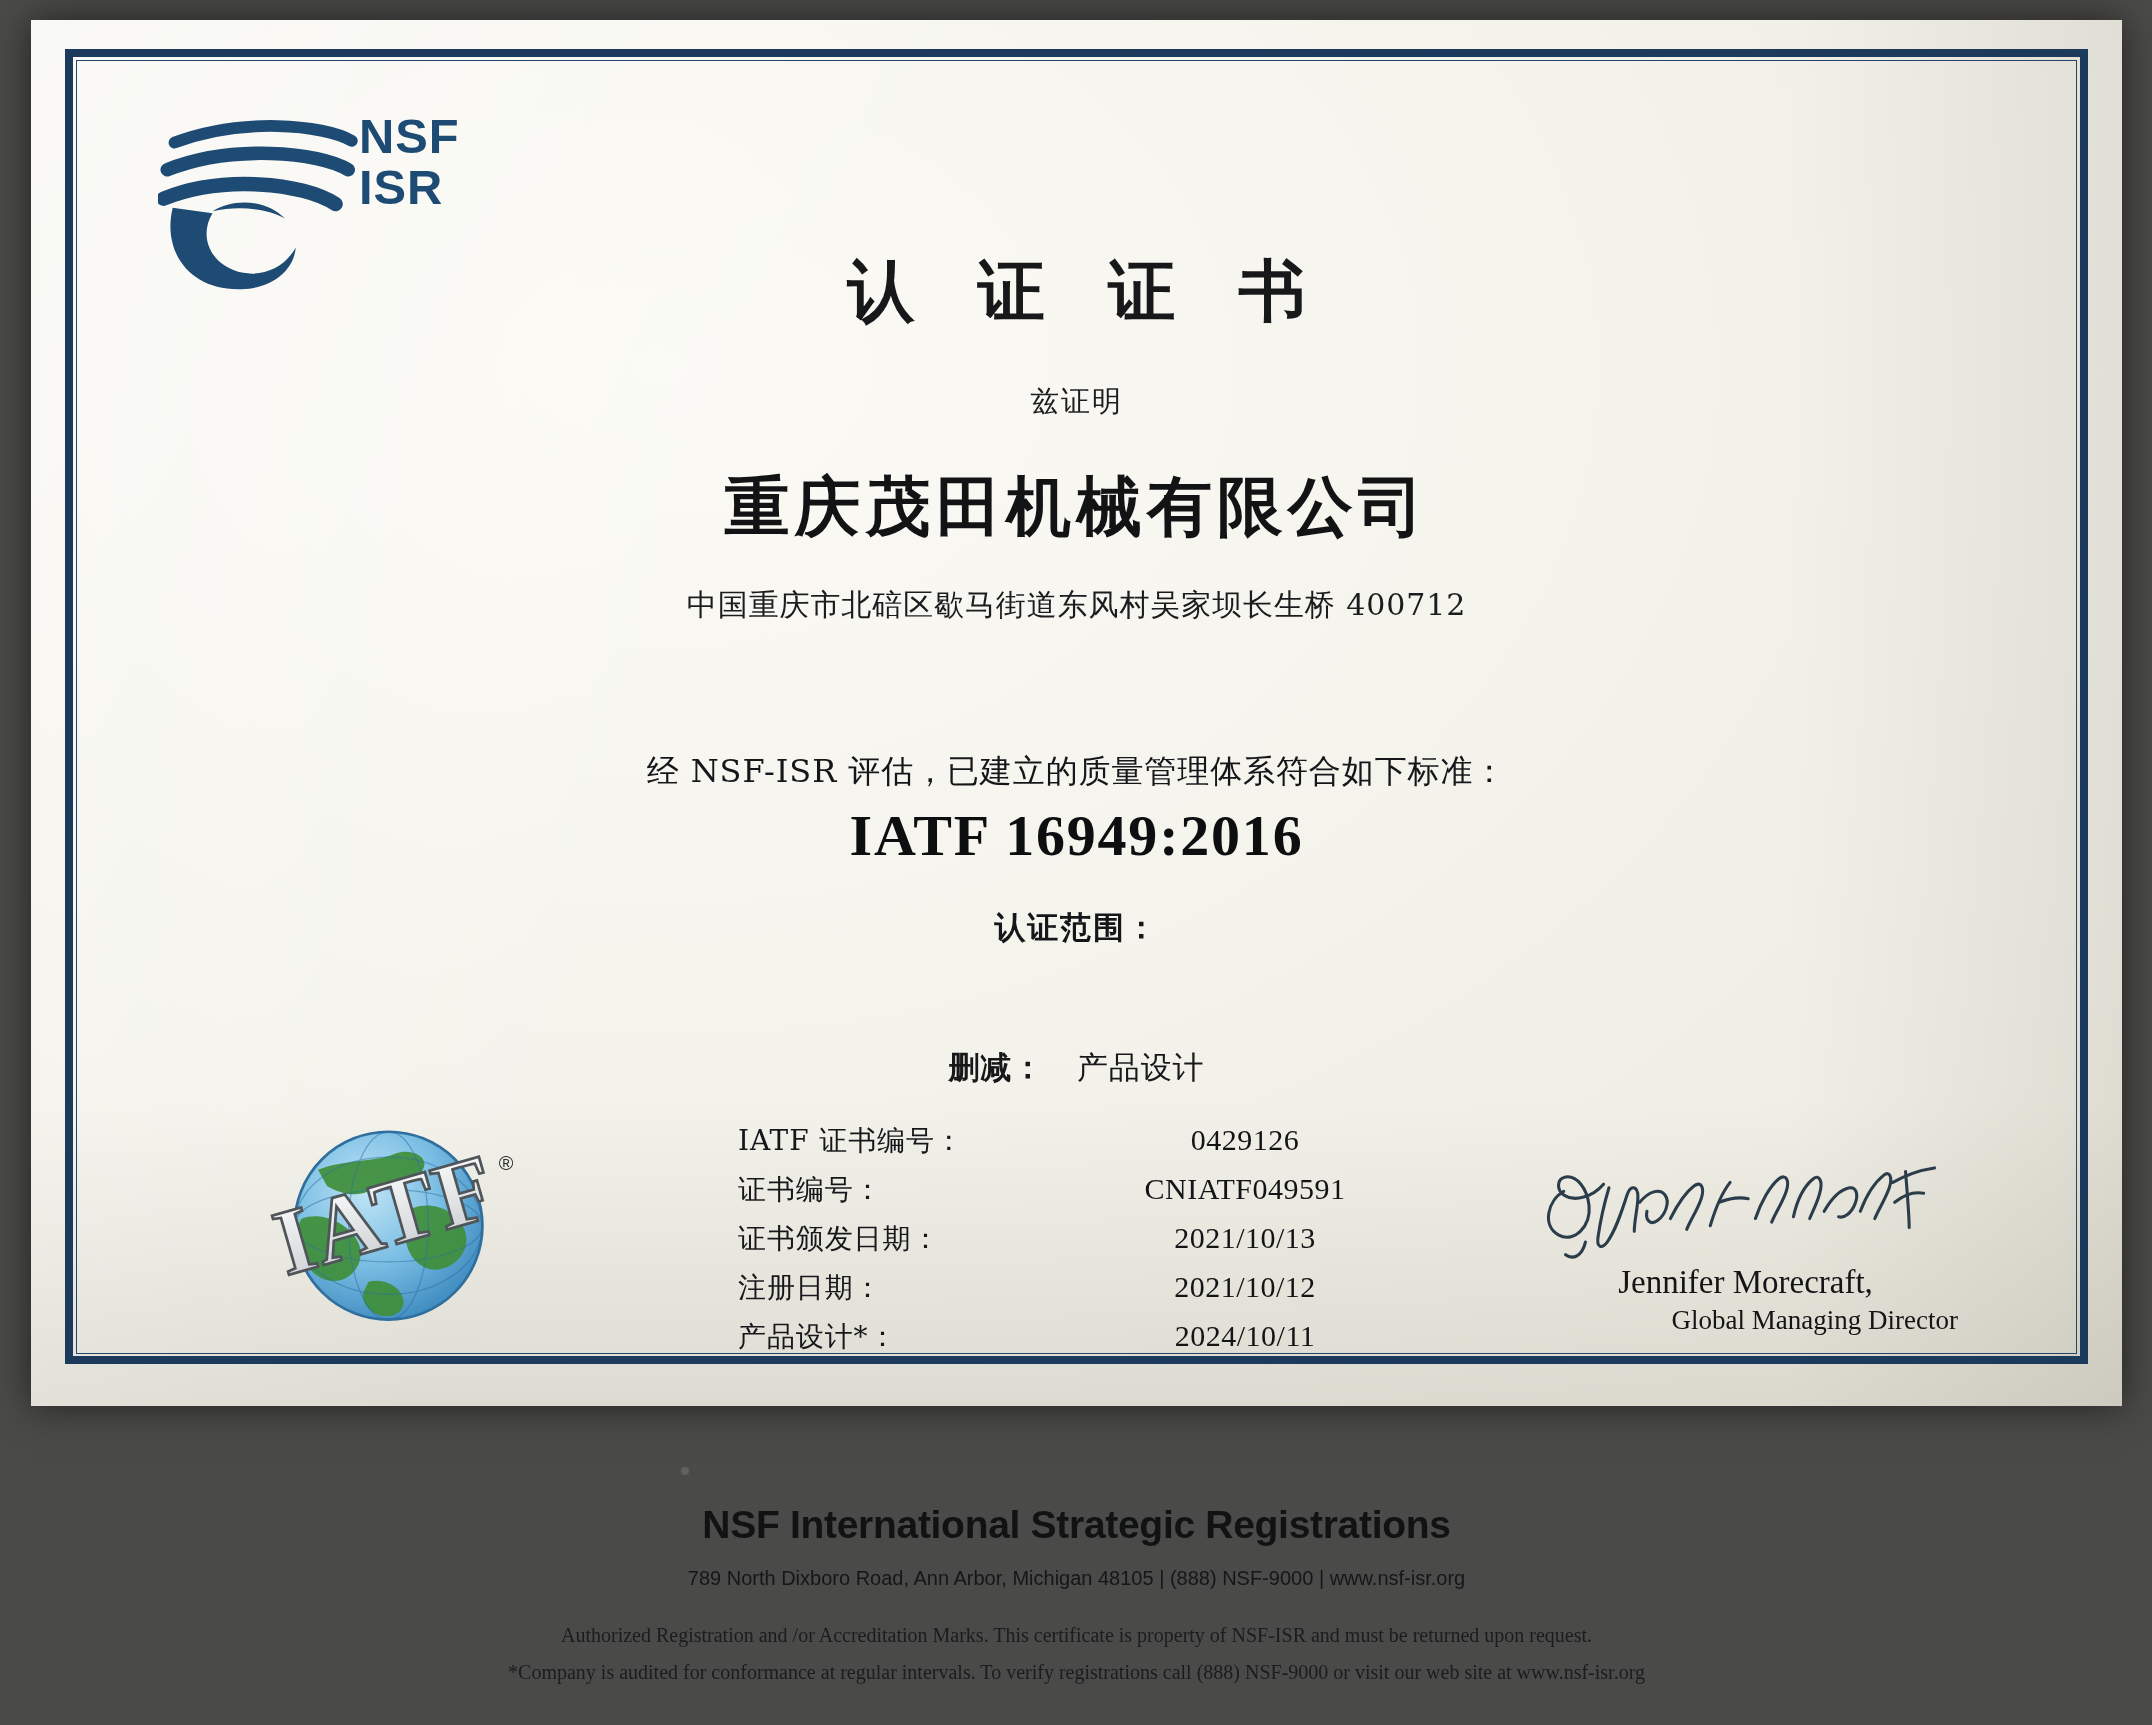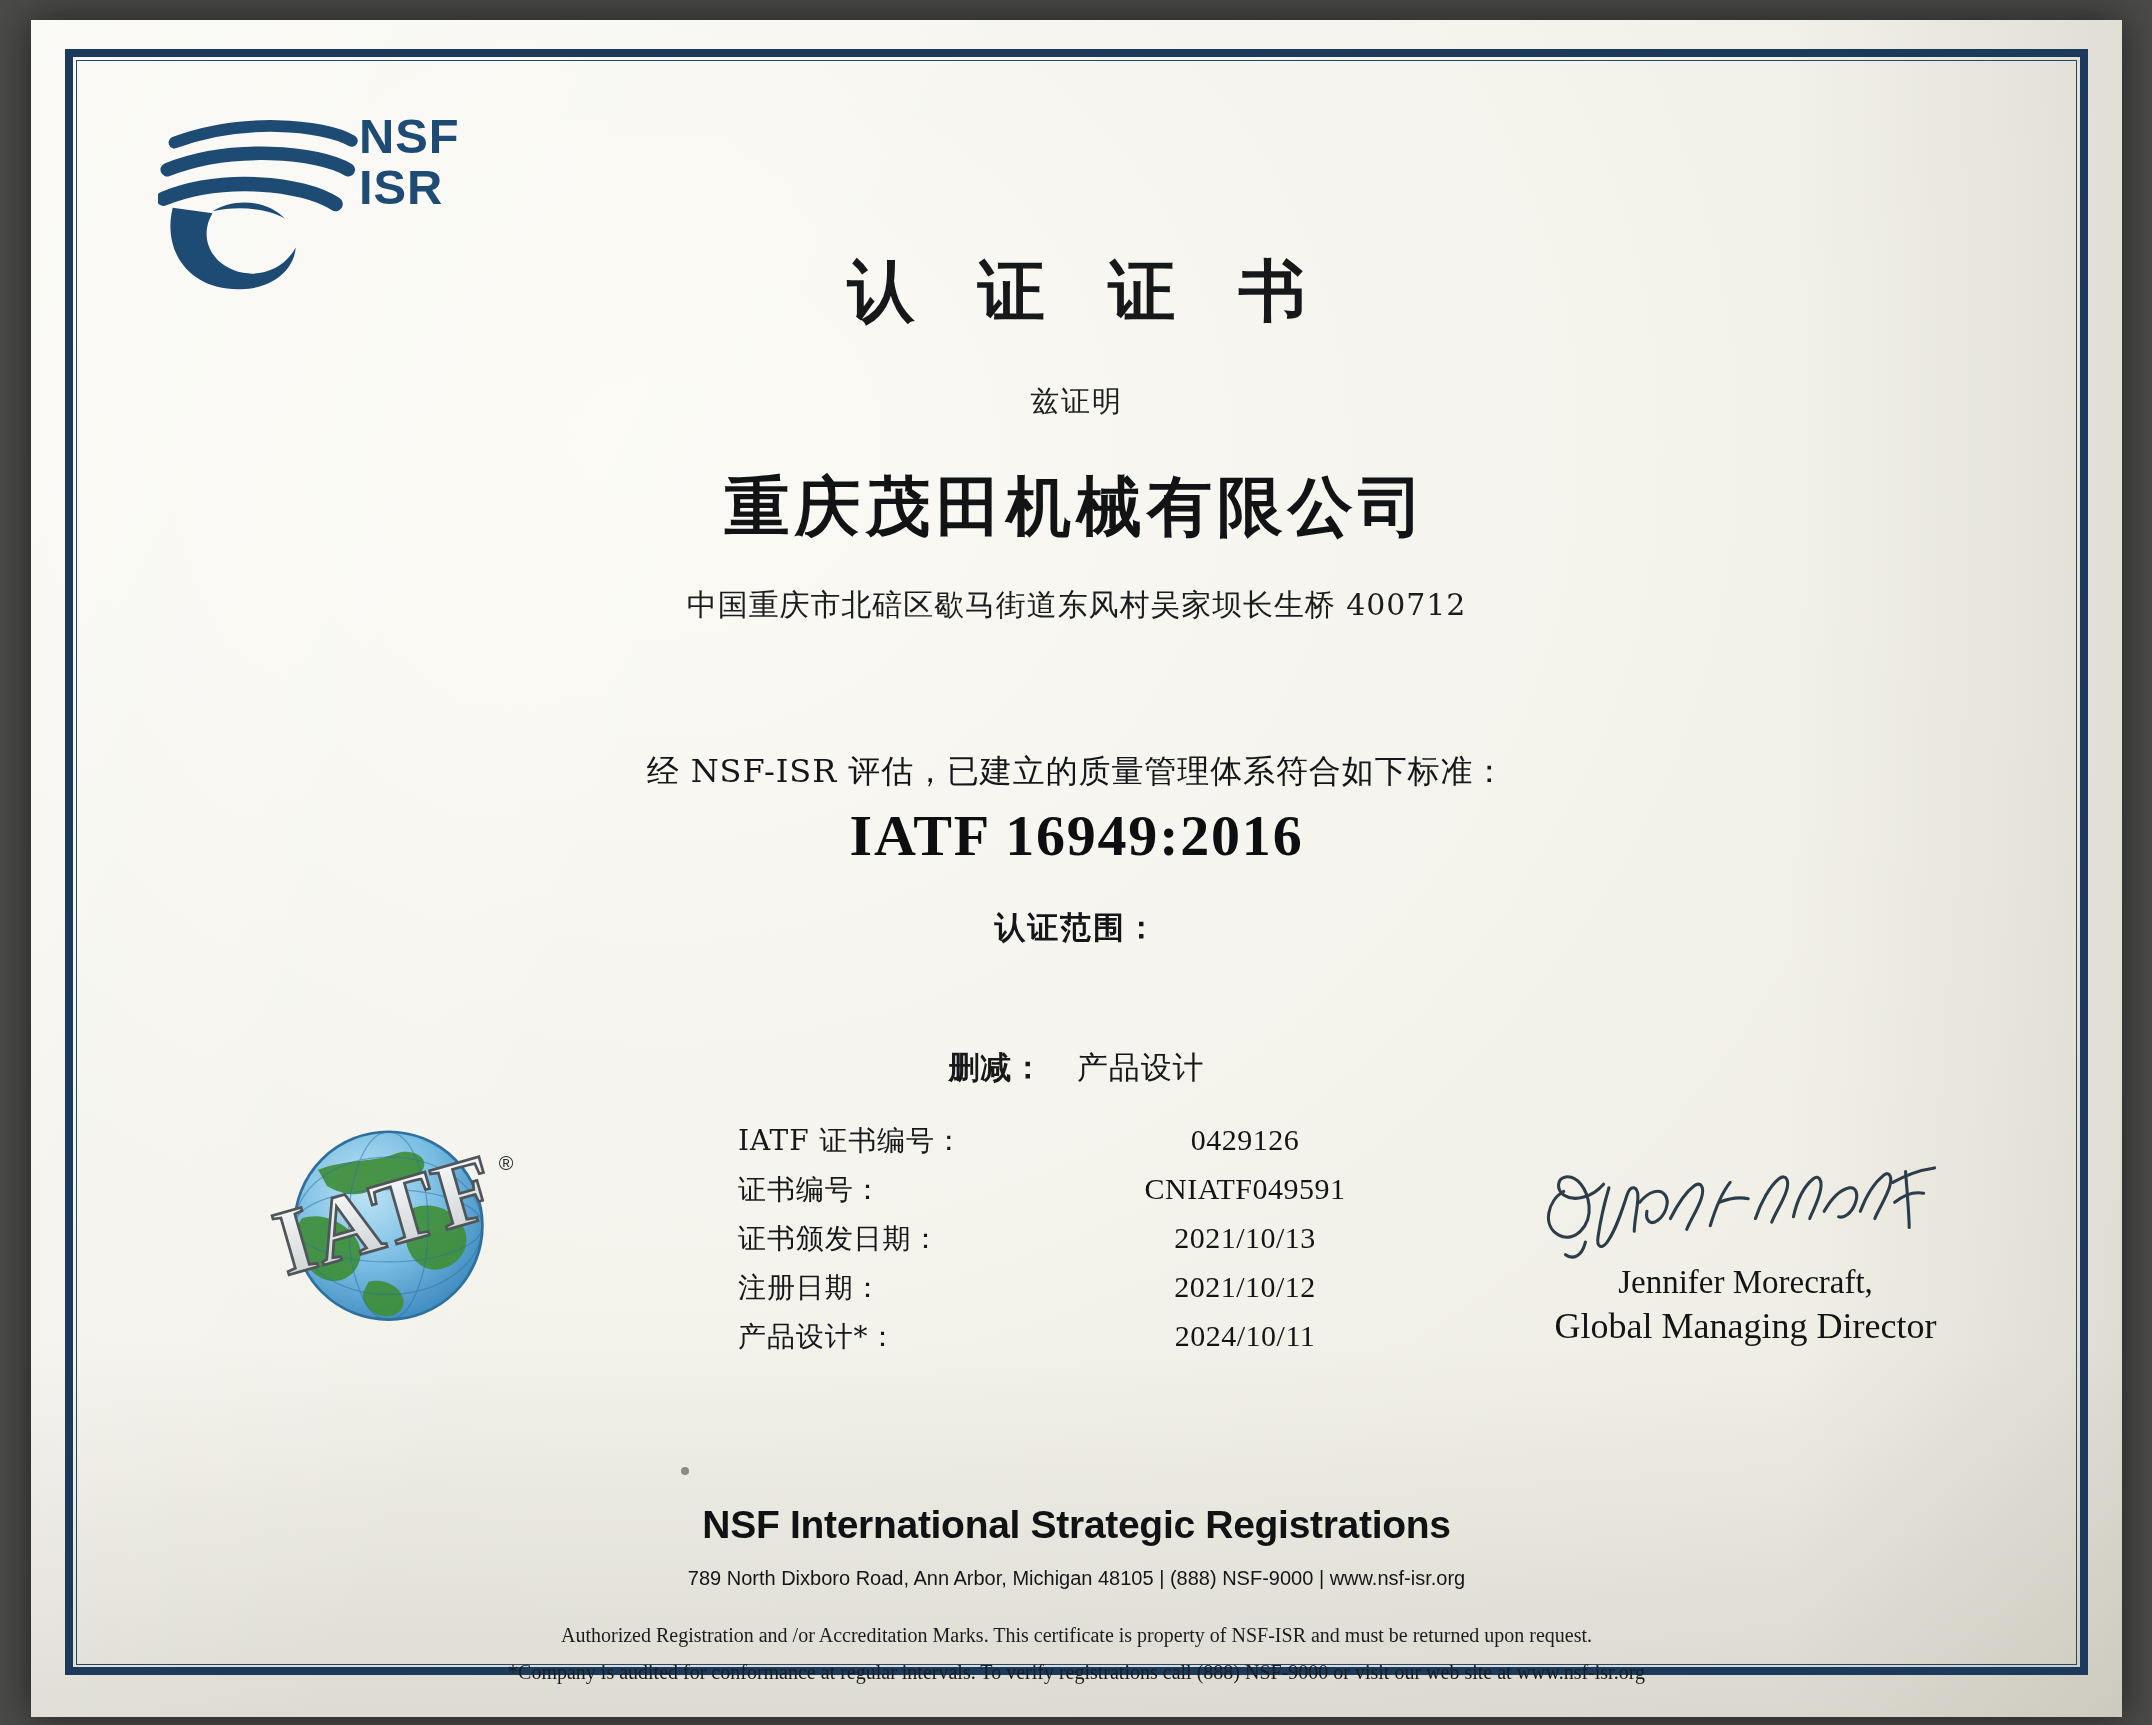--- a/index.html
+++ b/index.html
@@ -13,21 +13,21 @@
     overflow: hidden;
     font-family: "Liberation Serif", serif;
   }
 
   
   #certificate {
     position: absolute;
     left: 31px;
     top: 20px;
     width: 2091px;
-    height: 1697px;
+    height: 1386px;
     background:
       radial-gradient(ellipse at 30% 25%, #fbfaf5 0%, #f4f3ec 45%, #eceadf 100%);
     box-shadow: 0 0 36px rgba(0,0,0,0.55);
   }
   
   #paper-shade {
     position: absolute;
     inset: 0;
     background:
       linear-gradient(115deg, rgba(255,255,255,0.45) 0%, rgba(255,255,255,0) 38%),
@@ -213,23 +213,24 @@
     position: relative;
   }
   #signature-mark svg { display: block; }
   #signer-name {
     font-family: "Liberation Serif", serif;
     font-size: 33px;
     color: #131416;
   }
   #signer-title {
     font-family: "Liberation Serif", serif;
-    font-size: 36px;
+    font-size: 27px;
     color: #131416;
     margin-top: 3.6px;
+    text-align: right;
   }
 
   
   #footer {
     position: absolute;
     left: 0; right: 0;
     top: 1483px;
     text-align: center;
   }
   #org-name {

